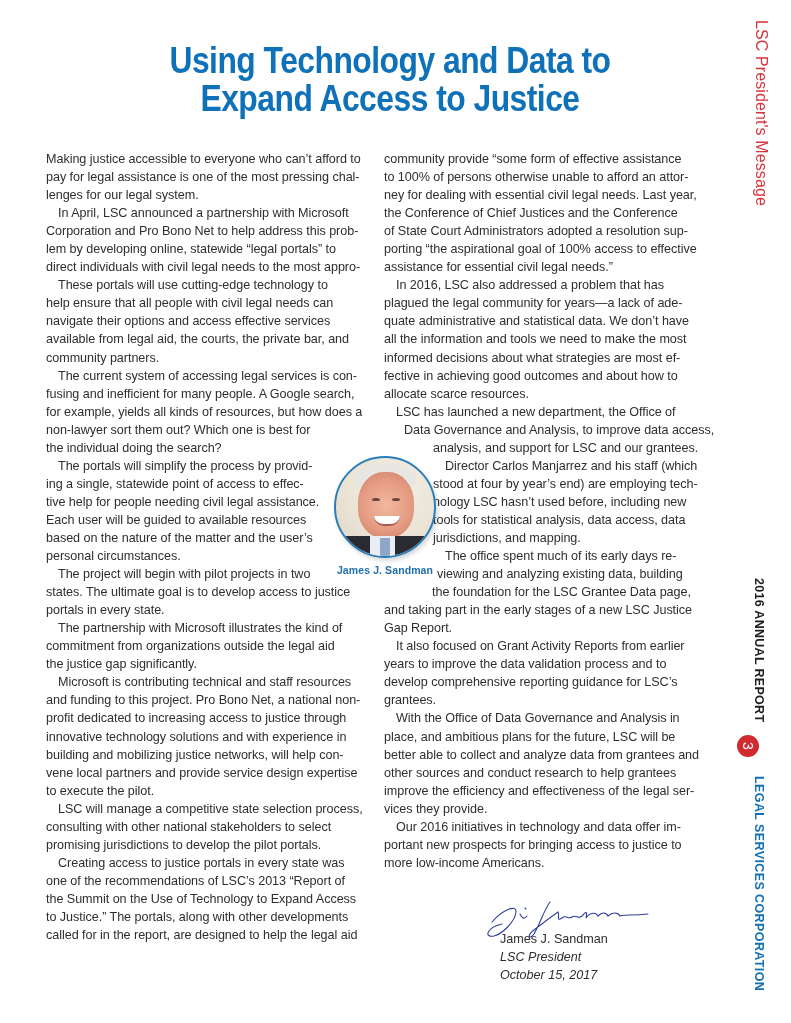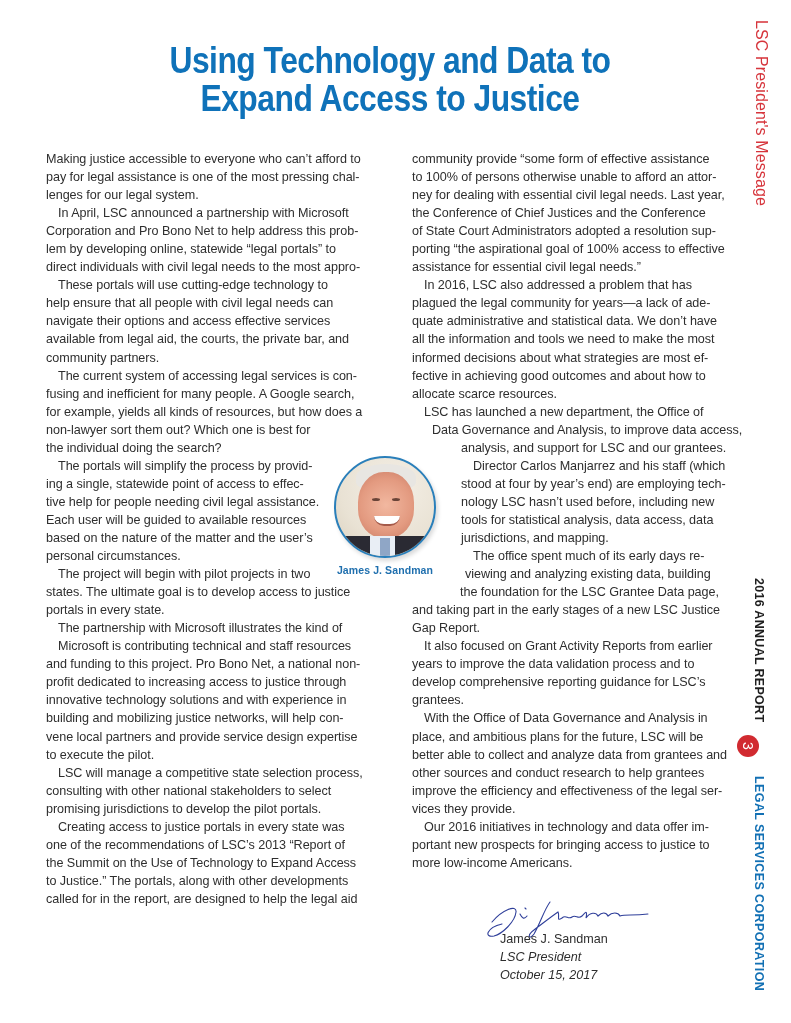--- a/index.html
+++ b/index.html
@@ -34,21 +34,21 @@
 
     .col {
       position: absolute;
       top: 150px;
       font-size: 12.6px;
       line-height: 18.05px;
       color: #2e2e2e;
       letter-spacing: -0.05px;
     }
     .col-left { left: 46px; width: 330px; }
-    .col-right { left: 412px; width: 322px; }
+    .col-right { left: 384px; width: 322px; }
 
     .line { white-space: nowrap; height: 18.05px; }
     .indent { padding-left: 12px; }
 
     .photo-wrap {
       position: absolute;
       left: 330px;
       top: 456px;
       width: 110px;
       text-align: center;
@@ -223,20 +223,22 @@
     <div class="line indent">The portals will simplify the process by provid-</div>
     <div class="line">ing a single, statewide point of access to effec-</div>
     <div class="line">tive help for people needing civil legal assistance.</div>
     <div class="line">Each user will be guided to available resources</div>
     <div class="line">based on the nature of the matter and the user’s</div>
     <div class="line">personal circumstances.</div>
     <div class="line indent">The project will begin with pilot projects in two</div>
     <div class="line">states. The ultimate goal is to develop access to justice</div>
     <div class="line">portals in every state.</div>
     <div class="line indent">The partnership with Microsoft illustrates the kind of</div>
+    <div class="line">commitment from organizations outside the legal aid</div>
+    <div class="line">the justice gap significantly.</div>
     <div class="line indent">Microsoft is contributing technical and staff resources</div>
     <div class="line">and funding to this project. Pro Bono Net, a national non-</div>
     <div class="line">profit dedicated to increasing access to justice through</div>
     <div class="line">innovative technology solutions and with experience in</div>
     <div class="line">building and mobilizing justice networks, will help con-</div>
     <div class="line">vene local partners and provide service design expertise</div>
     <div class="line">to execute the pilot.</div>
     <div class="line indent">LSC will manage a competitive state selection process,</div>
     <div class="line">consulting with other national stakeholders to select</div>
     <div class="line">promising jurisdictions to develop the pilot portals.</div>

